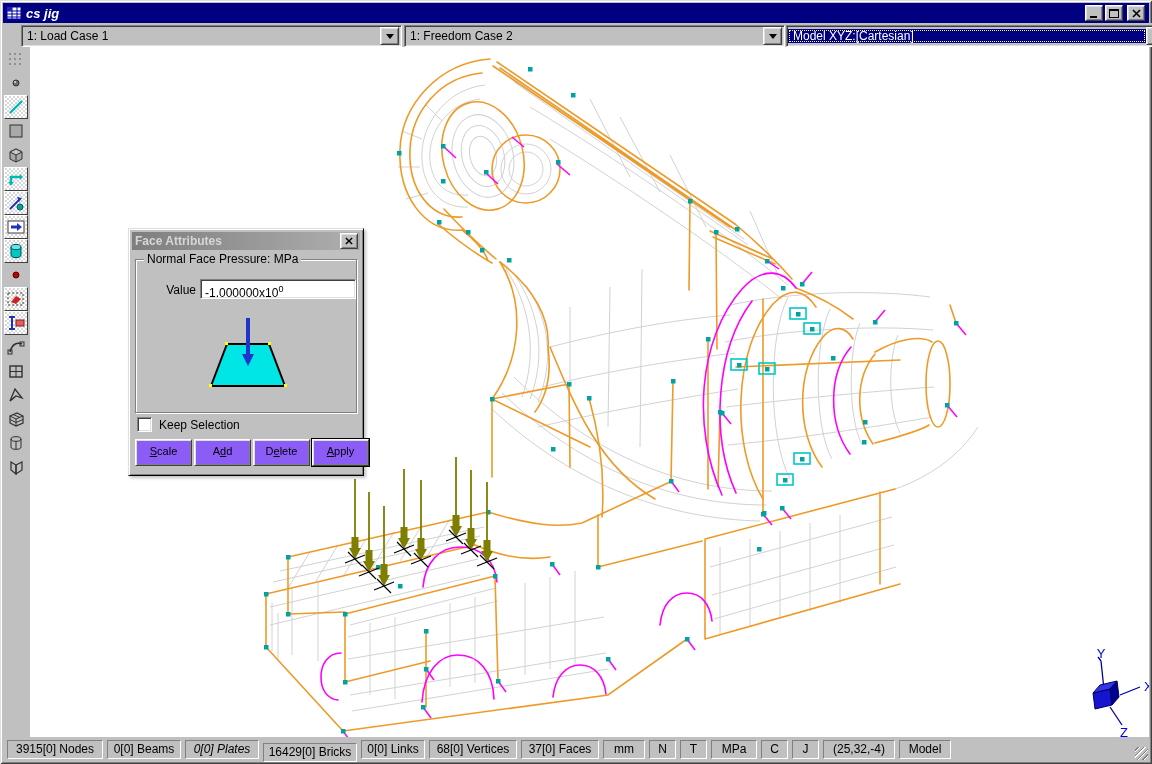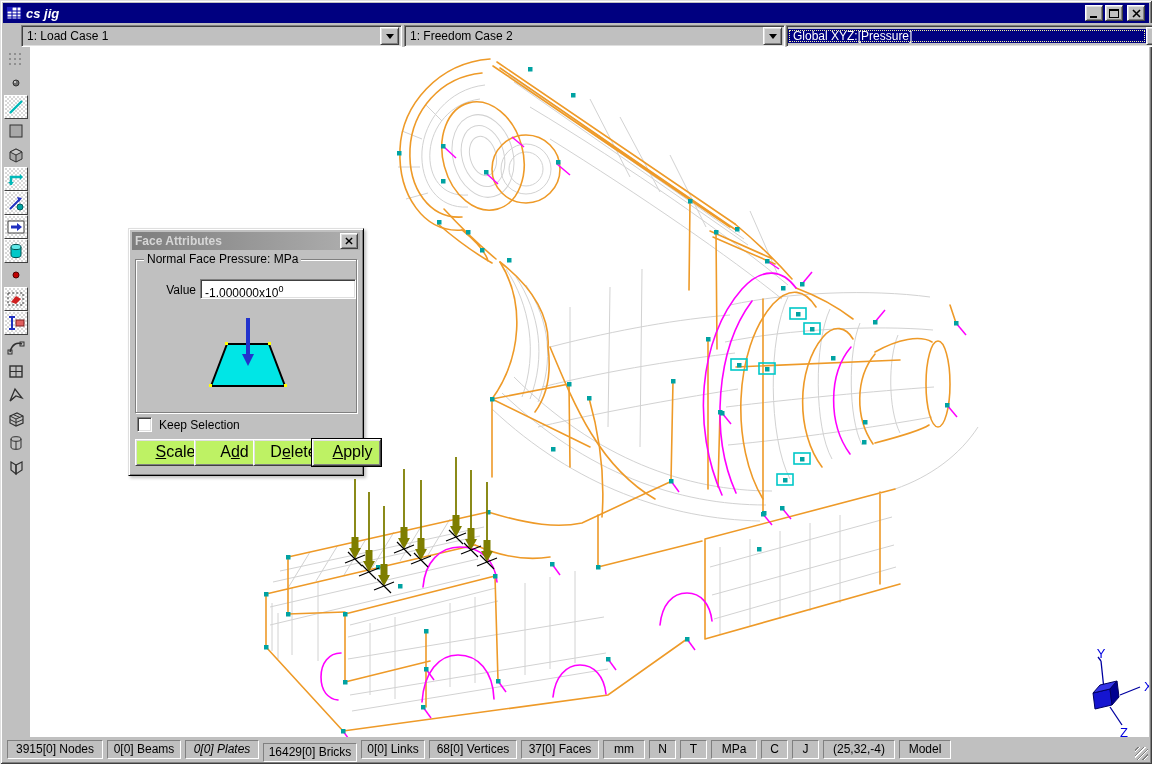--- a/index.html
+++ b/index.html
@@ -60,24 +60,24 @@
   #value-label{position:absolute;left:20px;top:23px;width:40px;text-align:right;}
   #value-field{position:absolute;left:64px;top:19px;width:150px;height:18px;background:#FFF;
     border:1px solid;border-color:#808080 #FFF #FFF #808080;box-shadow: inset 1px 1px 0 #404040, inset -1px -1px 0 #DFDFDF;
     padding-left:4px;font-size:12px;line-height:18px;}
   #value-field .sup{font-size:9px;vertical-align:5px;}
   #trap-icon{position:absolute;left:64px;top:56px;}
   #keep-row{position:absolute;left:8px;top:188px;display:flex;align-items:center;}
   #keep-check{width:13px;height:13px;background:#FFF;border:1px solid;border-color:#808080 #FFF #FFF #808080;
     box-shadow: inset 1px 1px 0 #404040, inset -1px -1px 0 #DFDFDF;}
   #keep-label{margin-left:7px;}
-  .dbtn{position:absolute;top:210px;width:55px;height:25px;background:#bef264;text-align:center;
+  .dbtn{position:absolute;top:210px;width:55px;height:25px;background:#8b5cf6;text-align:center;
     border:1px solid;border-color:#FFF #404040 #404040 #FFF;
     box-shadow: inset 1px 1px 0 #DFDFDF, inset -1px -1px 0 #808080;
-    font-size:16px;line-height:23px;padding-left:12px;}
+    font-size:11px;line-height:23px;}
   .dbtn.default{outline:1px solid #000;}
   .dbtn .mn{text-decoration:underline;}
   svg{display:block;}
 </style>
 </head>
 <body>
 
 <div id="window">
 
   <div id="titlebar">
@@ -112,21 +112,21 @@
           <span class="tri-down"></span>
         </span>
     </div>
     <div class="combo" style="left:385px;width:379px;">
       <span class="ctext">1: Freedom Case 2</span>
       <span class="carrow">
           <span class="tri-down"></span>
         </span>
     </div>
     <div class="combo selected" style="left:767px;width:380px;">
-      <span class="ctext">Global XYZ:[Pressure]</span>
+      <span class="ctext">Model XYZ:[Cartesian]</span>
       <span class="carrow">
           <span class="tri-down"></span>
         </span>
     </div>
   </div>
 
   <div id="lefttoolbar">
     <div class="tb">
       <svg width="18" height="18">
           <g fill="#808080">

